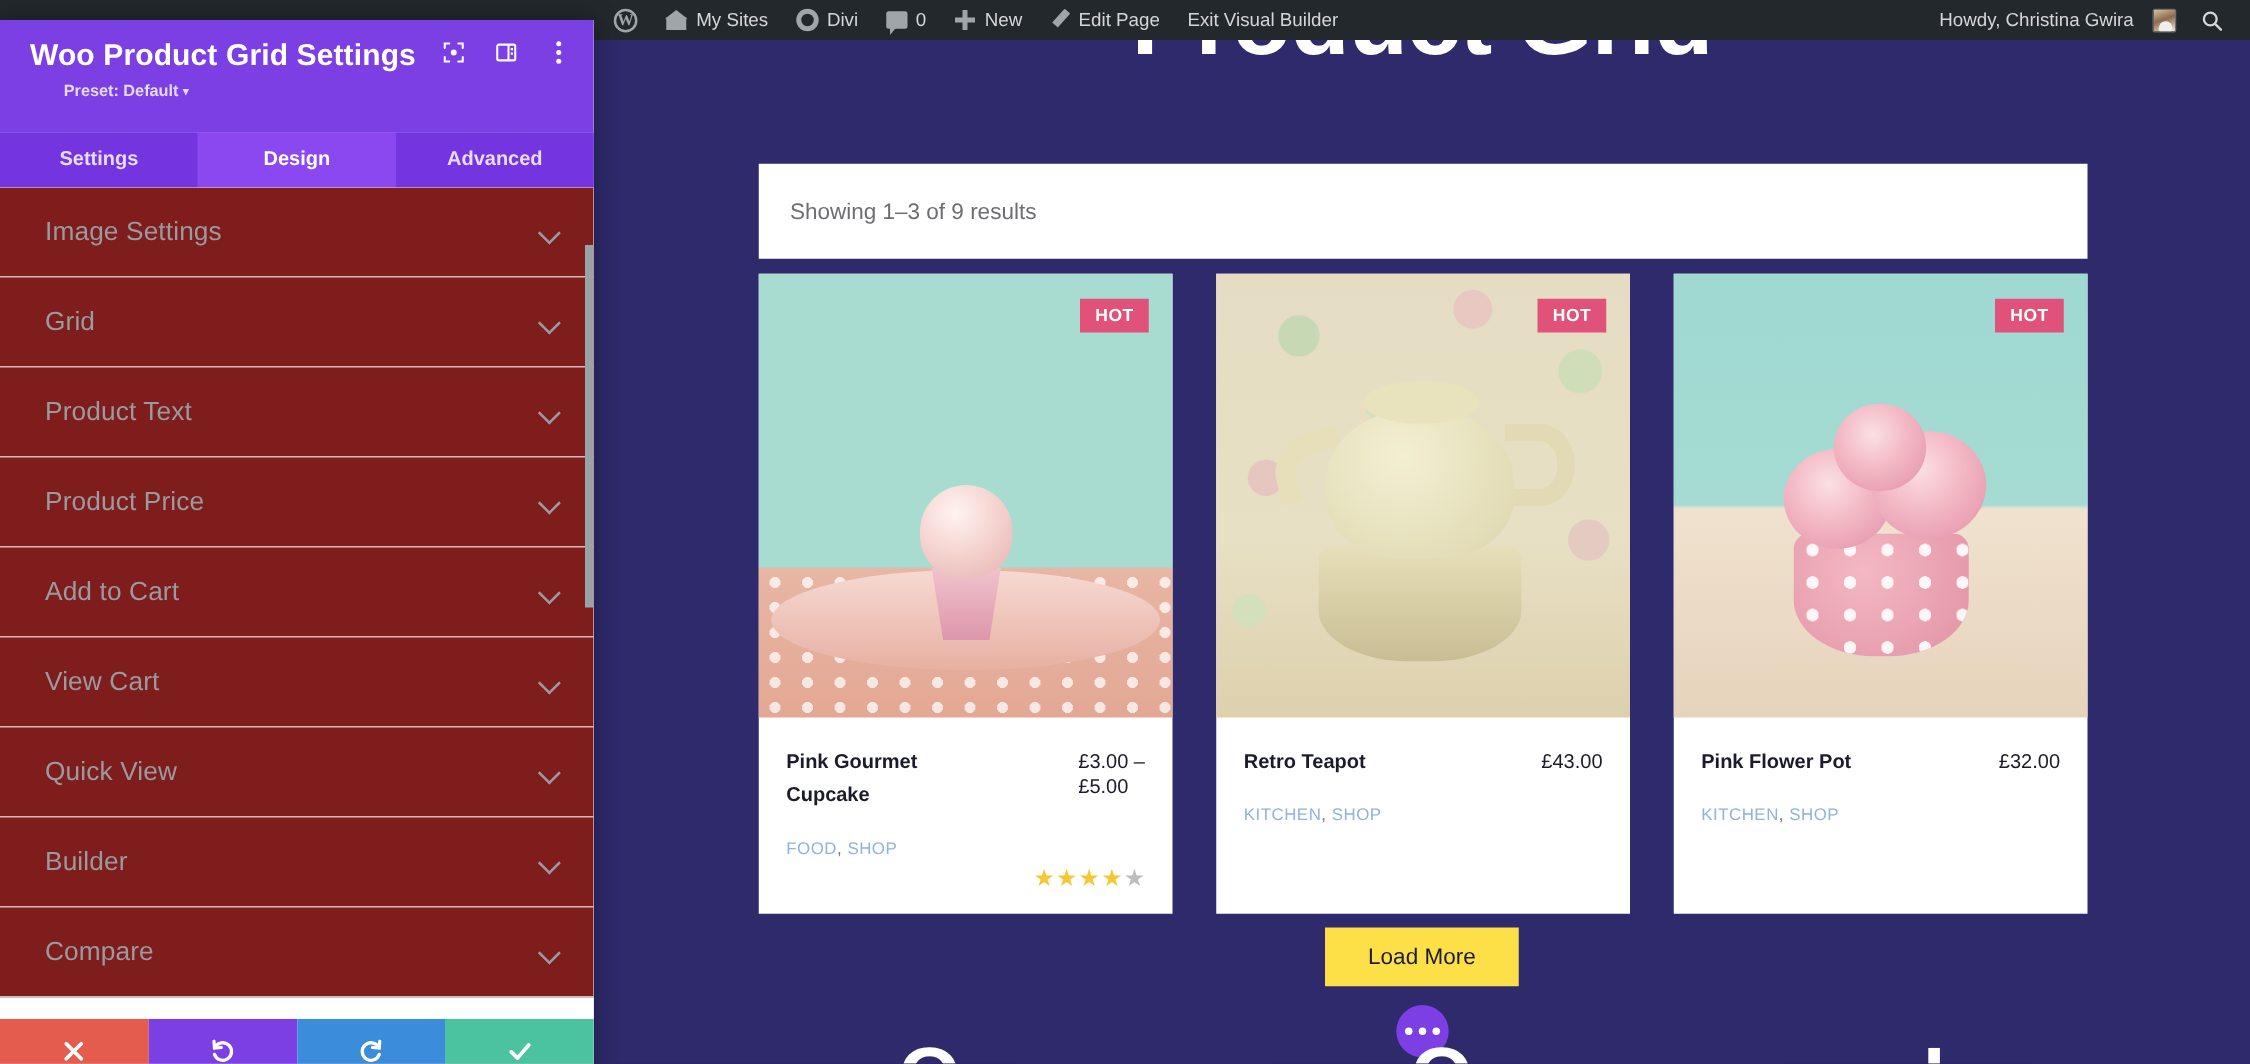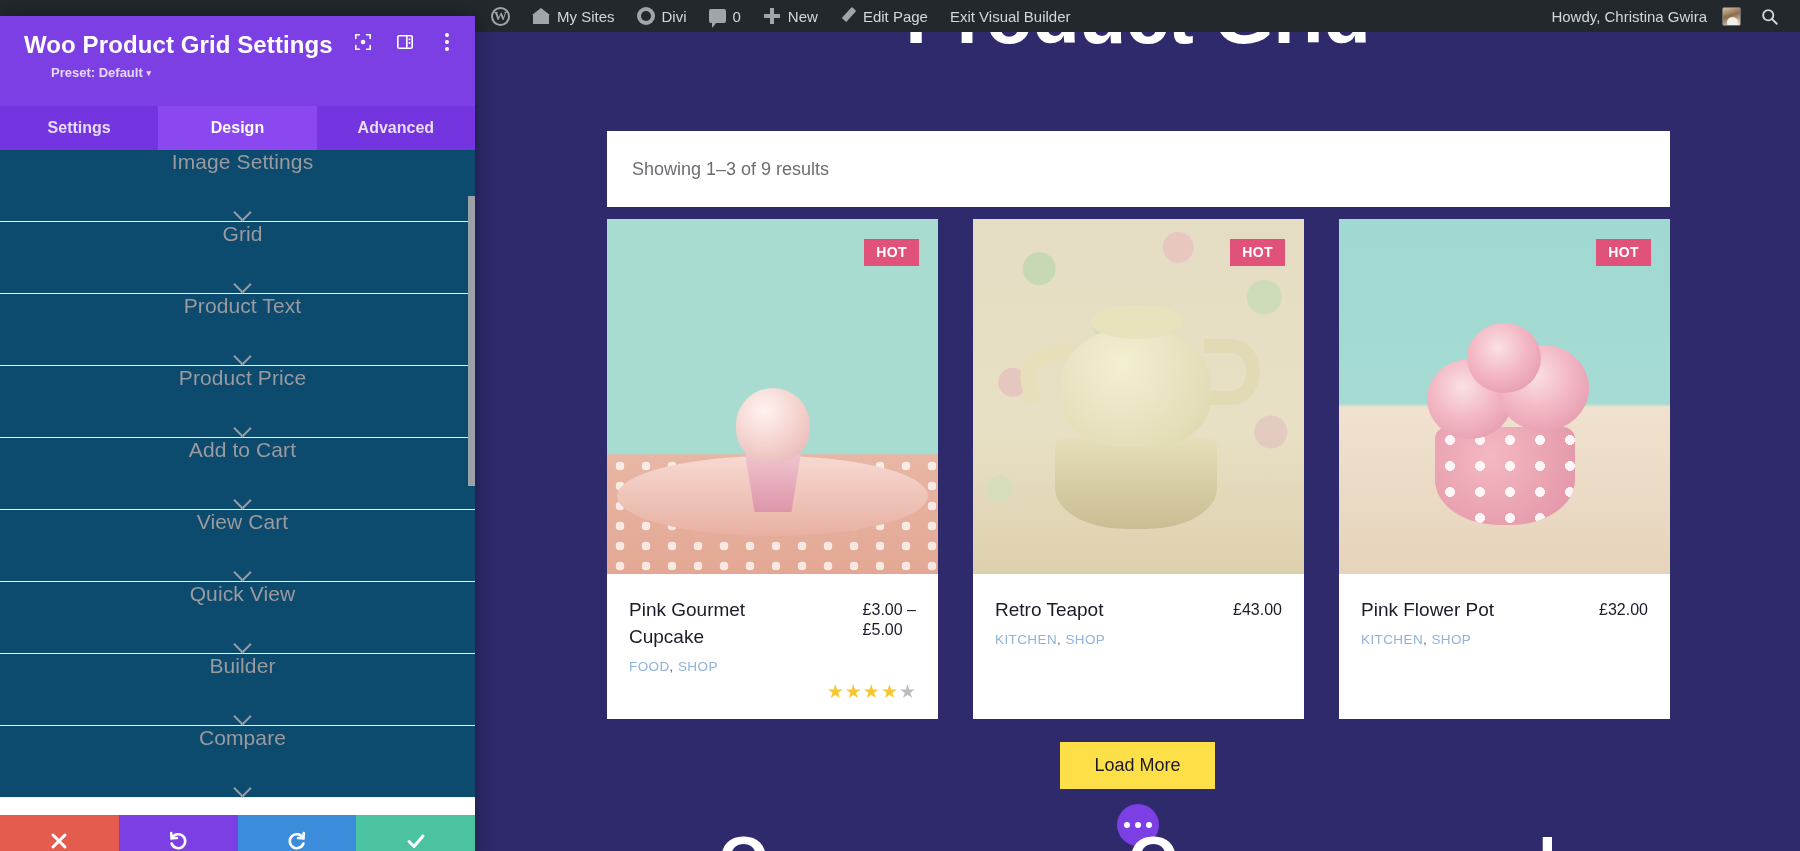--- a/index.html
+++ b/index.html
@@ -142,21 +142,21 @@
     background: #7434e0;
   }
   .panel-tab.active { background: #8b47f0; color: #ffffff; }
 
   .panel-body {
     flex: 1; overflow: hidden; position: relative; background: #fff;
   }
   .toggle-row {
     height: 72px; display: flex; align-items: center;
     padding: 0 26px 0 36px; justify-content: space-between;
-    border-bottom: 1px solid #ededed; cursor: pointer; background:#0c4a6e;flex-direction:column;
+    border-bottom: 1px solid #ededed; cursor: pointer; background:#7f1d1d;
   }
   .toggle-row .label {
     font-size: 21px; color: #9a9a9f; font-weight: 400; letter-spacing: .1px;
   }
   .chev {
     width: 18px; height: 18px; position: relative; flex: none;
   }
   .chev::after {
     content: ""; position: absolute; left: 2px; top: 3px;
     width: 11px; height: 11px;
@@ -303,27 +303,27 @@
     position:absolute; border-radius:50%;
     background: radial-gradient(circle at 42% 35%, #fae0e4 0%, #f3b7c4 45%, #e08fa5 100%);
   }
   .img-flower .rose1 { left:88px; top:140px; width:86px; height:80px; }
   .img-flower .rose2 { left:158px; top:126px; width:92px; height:86px; }
   .img-flower .rose3 { left:128px; top:104px; width:74px; height:70px; }
 
   .card-body { padding: 22px 22px 18px 22px; position: relative; min-height: 118px; }
   .card-title-row { display:flex; justify-content: space-between; align-items: flex-start; gap: 12px; }
   .card-title {
-    font-size: 19px; font-weight: 400; color: #1b1b2c; line-height: 27px; max-width: 175px;
+    font-size: 16px; font-weight: 700; color: #1b1b2c; line-height: 27px; max-width: 175px;
   }
   .card-price {
     font-size: 16px; color: #1b1b2c; text-align: left; line-height: 20px;
     white-space: pre-line; padding-top: 4px; flex: none;
   }
-  .card-cats { margin-top: 9px; font-size: 13.5px; letter-spacing: .4px; }
+  .card-cats { margin-top: 21px; font-size: 13.5px; letter-spacing: .4px; }
   .card-cats a { color: #8fb3d9; text-decoration: none; }
   .card-cats .sep { color: #6d6d72; }
   .card-rating { display:flex; gap:1px; justify-content:flex-end; margin-top: 8px; }
   .star { font-size: 19px; line-height: 19px; }
   .star.on { color: #f7c733; }
   .star.off { color: #bdbdbd; }
 
   .load-more-wrap {
     position: absolute; left: 0; width: 1325px; top: 742px;
     display:flex; flex-direction: column; align-items: center;

